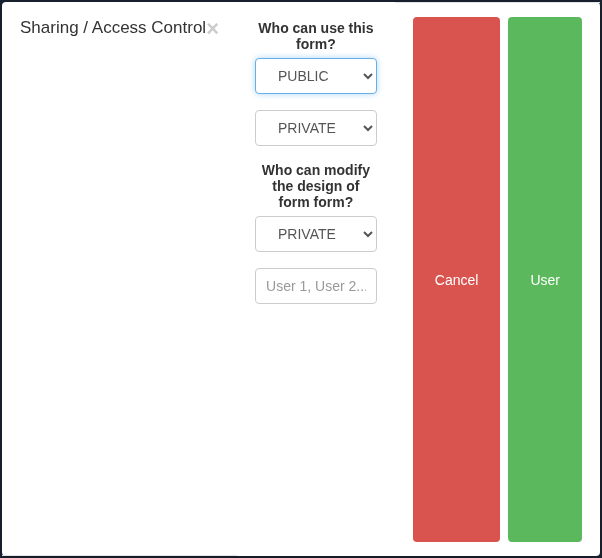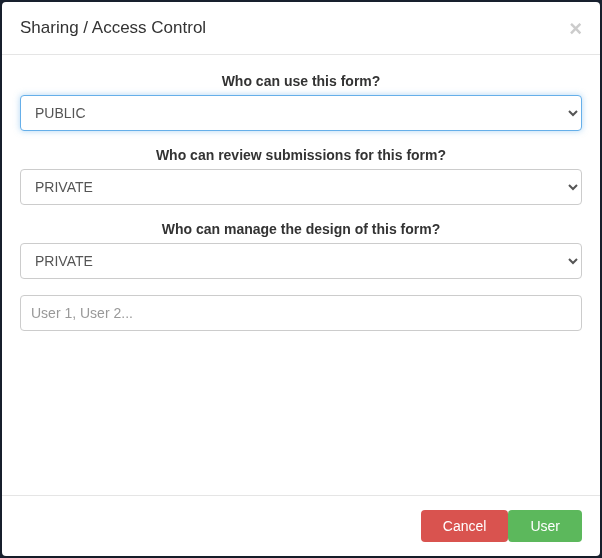--- a/index.html
+++ b/index.html
@@ -14,21 +14,21 @@
       height: 558px;
       overflow: hidden;
     }
     .modal {
       background: #fff;
       width: 598px;
       height: 554px;
       margin: 2px;
       border-radius: 4px;
       display: flex;
-      flex-direction: column;
+      flex-direction: row;
       box-shadow: 0 2px 10px rgba(0,0,0,0.3);
     }
     .modal-header {
       padding: 16px 18px 14px 18px;
       border-bottom: 1px solid #e5e5e5;
       display: flex;
       justify-content: space-between;
       align-items: flex-start;
     }
     .modal-title {
@@ -56,21 +56,21 @@
     .form-label {
       display: block;
       font-size: 14px;
       font-weight: 700;
       color: #333;
       margin-bottom: 6px;
       text-align: center;
     }
     .form-select {
       width: 100%;
-      padding: 8px 10px;
+      padding: 8px 18px;
       font-size: 14px;
       color: #555;
       background: #fff;
       border: 1px solid #ccc;
       border-radius: 4px;
       height: 36px;
       cursor: pointer;
       appearance: auto;
     }
     .form-select.focused {
@@ -92,20 +92,21 @@
       color: #999;
     }
     .input-row {
       margin-bottom: 14px;
     }
     .modal-footer {
       padding: 14px 18px;
       border-top: 1px solid #e5e5e5;
       display: flex;
       justify-content: flex-end;
+      gap: 8px;
     }
     .btn {
       padding: 8px 22px;
       font-size: 14px;
       border: none;
       border-radius: 4px;
       cursor: pointer;
       color: #fff;
     }
     .btn-cancel {
@@ -127,28 +128,27 @@
   <div class="modal-body">
 
     <div class="form-group">
       <label class="form-label">Who can use this form?</label>
       <select class="form-select focused">
         <option>PUBLIC</option>
       </select>
     </div>
 
     <div class="form-group">
-      <label class="form-label">Who can review submissions for this form?</label>
       <select class="form-select">
         <option>PRIVATE</option>
       </select>
     </div>
 
     <div class="form-group">
-      <label class="form-label">Who can manage the design of this form?</label>
+      <label class="form-label">Who can modify the design of form form?</label>
       <select class="form-select">
         <option>PRIVATE</option>
       </select>
     </div>
 
     <div class="form-group">
     </div>
 
     <div class="input-row">
       <input type="text" class="form-input" placeholder="User 1, User 2..." style="">

